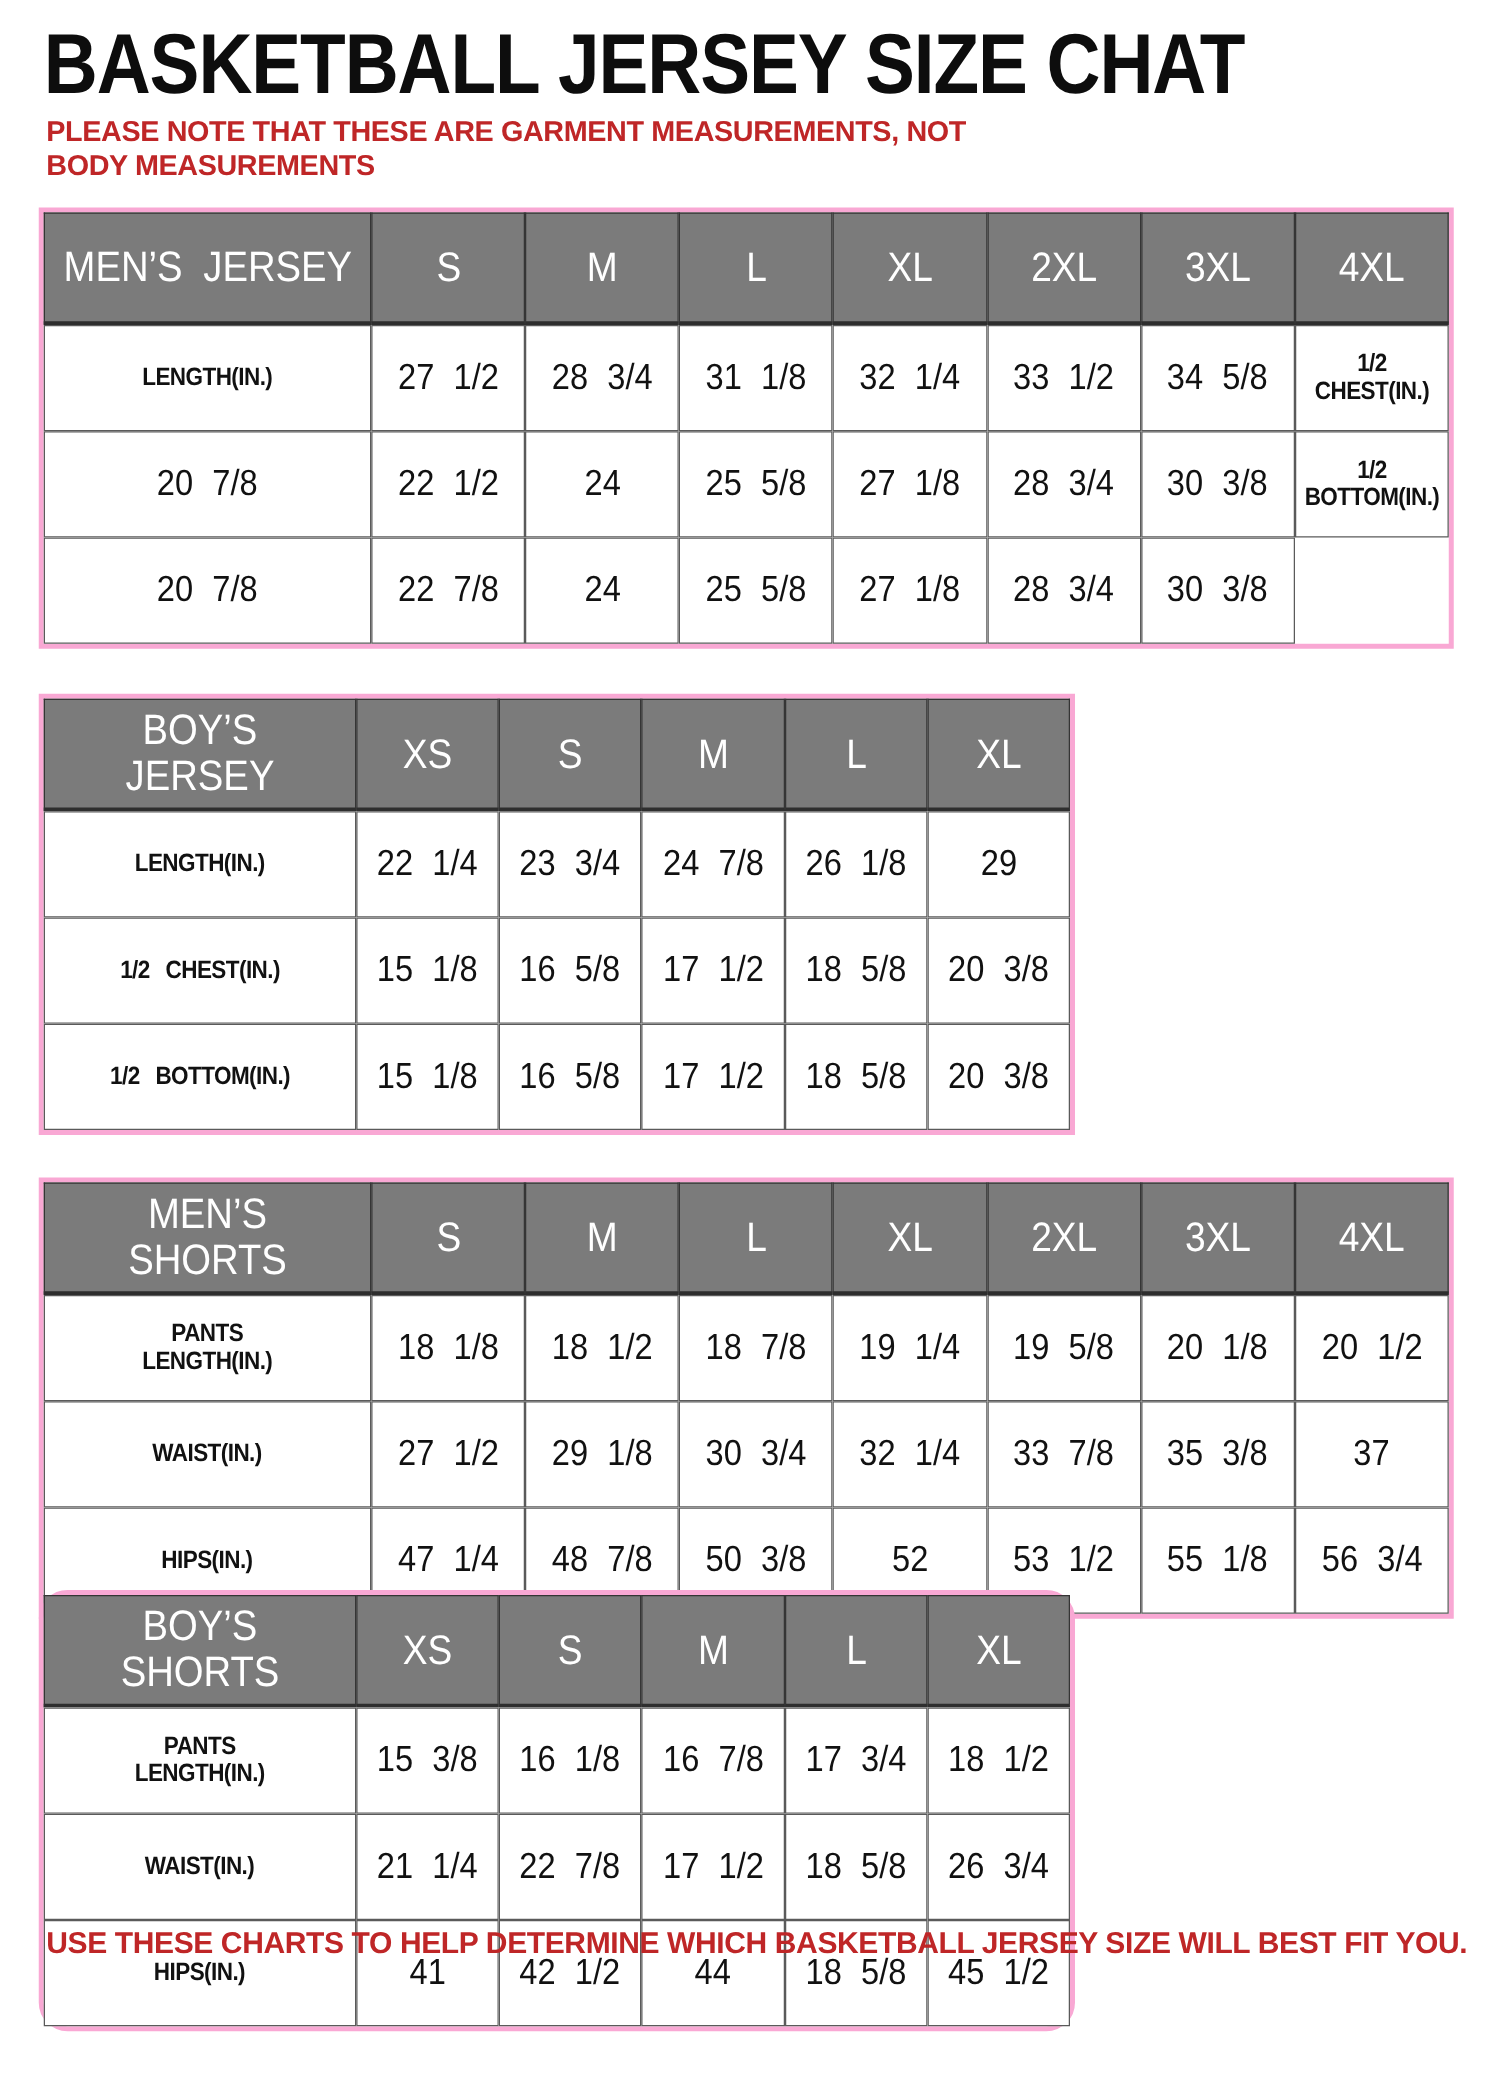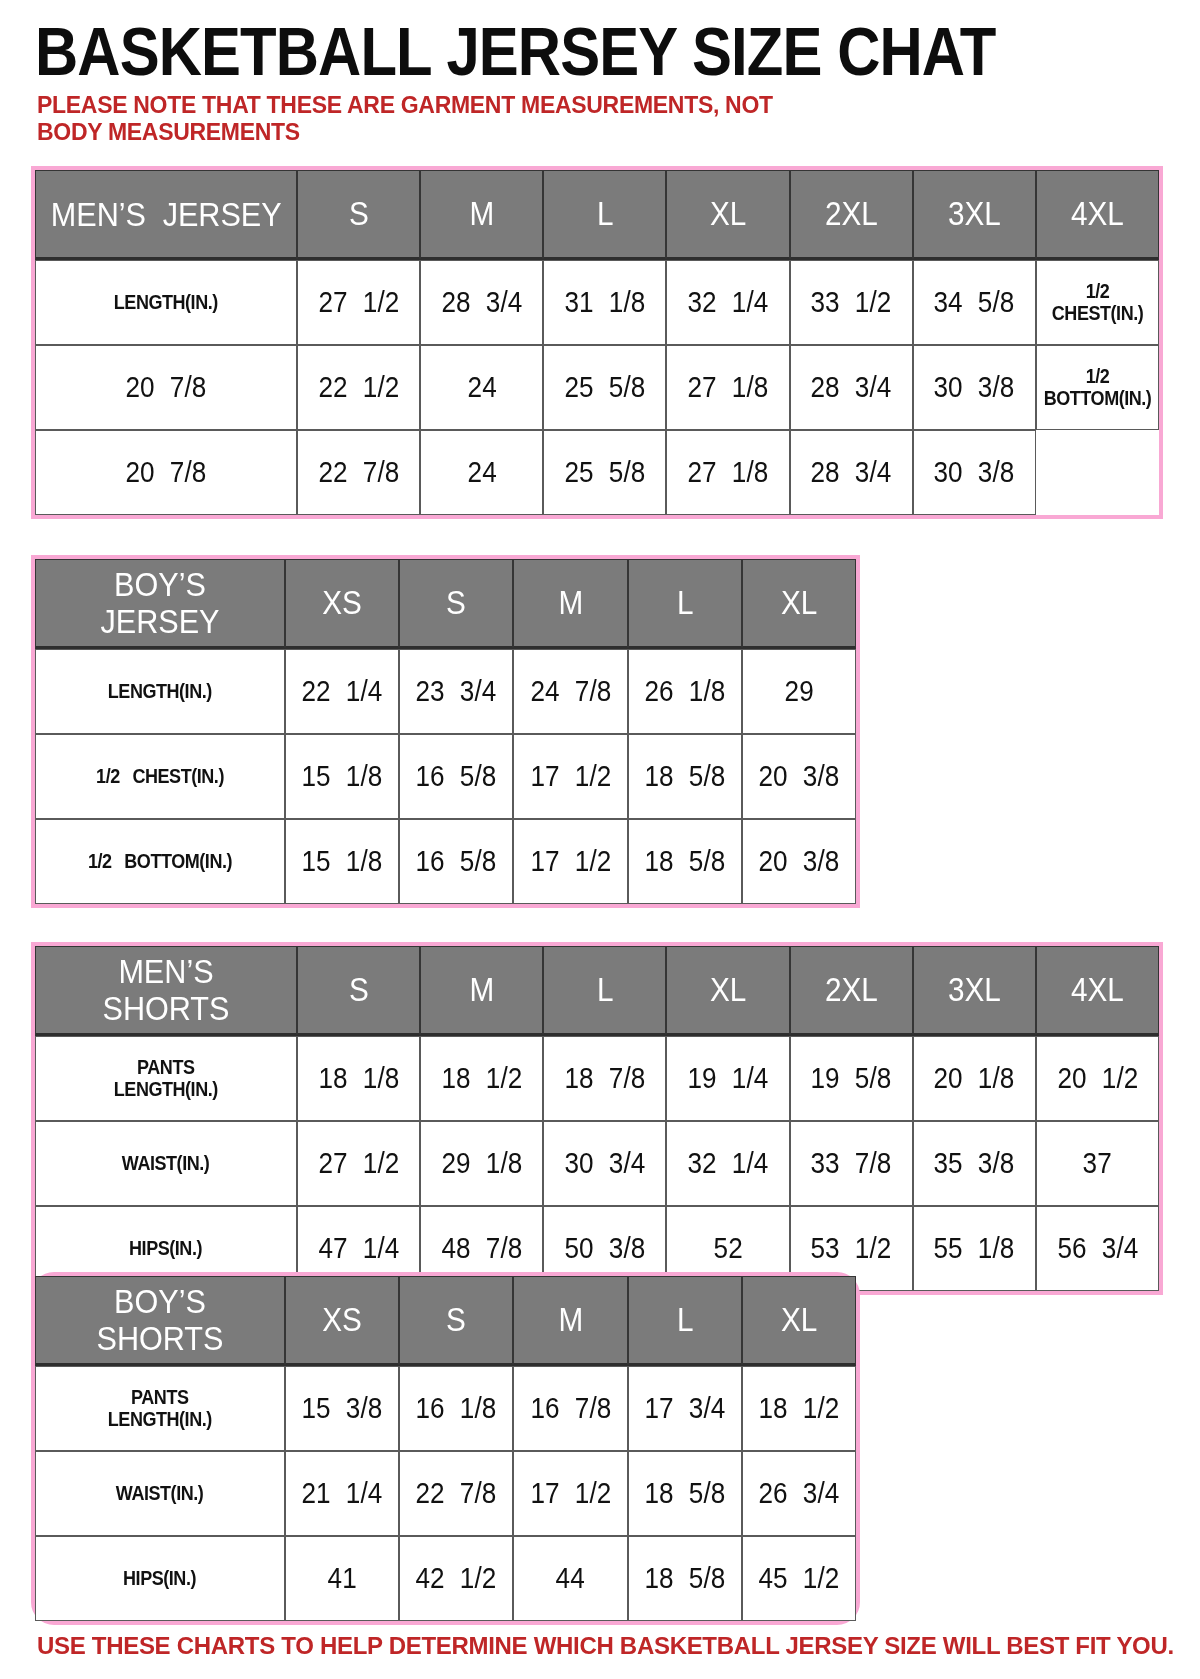--- a/index.html
+++ b/index.html
@@ -29,21 +29,21 @@
     top: 92px; left: 37px;
     width: 800px;
     font-size: 23px;
     font-weight: bold;
     color: #bf2627;
     letter-spacing: -0.3px;
     line-height: 1.18;
   }
   .footer-note {
     position: absolute;
-    top: 1632px; left: 37px;
+    top: 1541px; left: 37px;
     width: 1140px;
     font-size: 24px;
     font-weight: bold;
     color: #bf2627;
     letter-spacing: -0.3px;
     white-space: nowrap;
   }
   .sizetable {
     position: absolute;
     display: grid;

